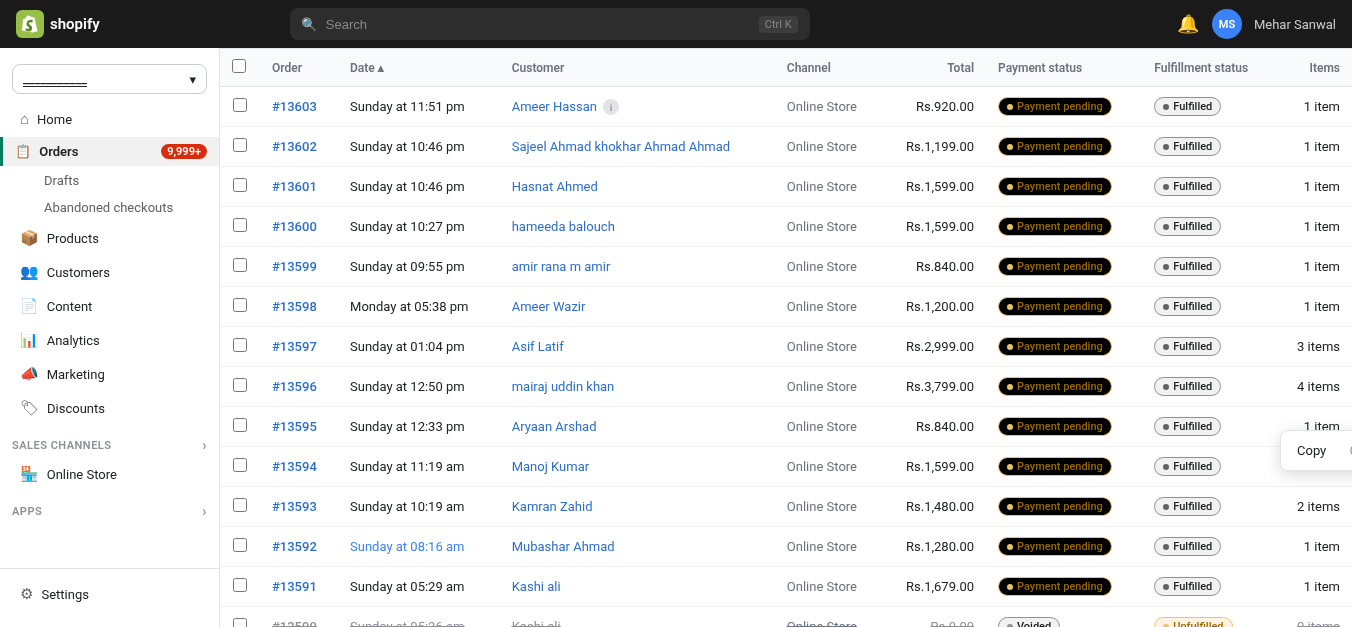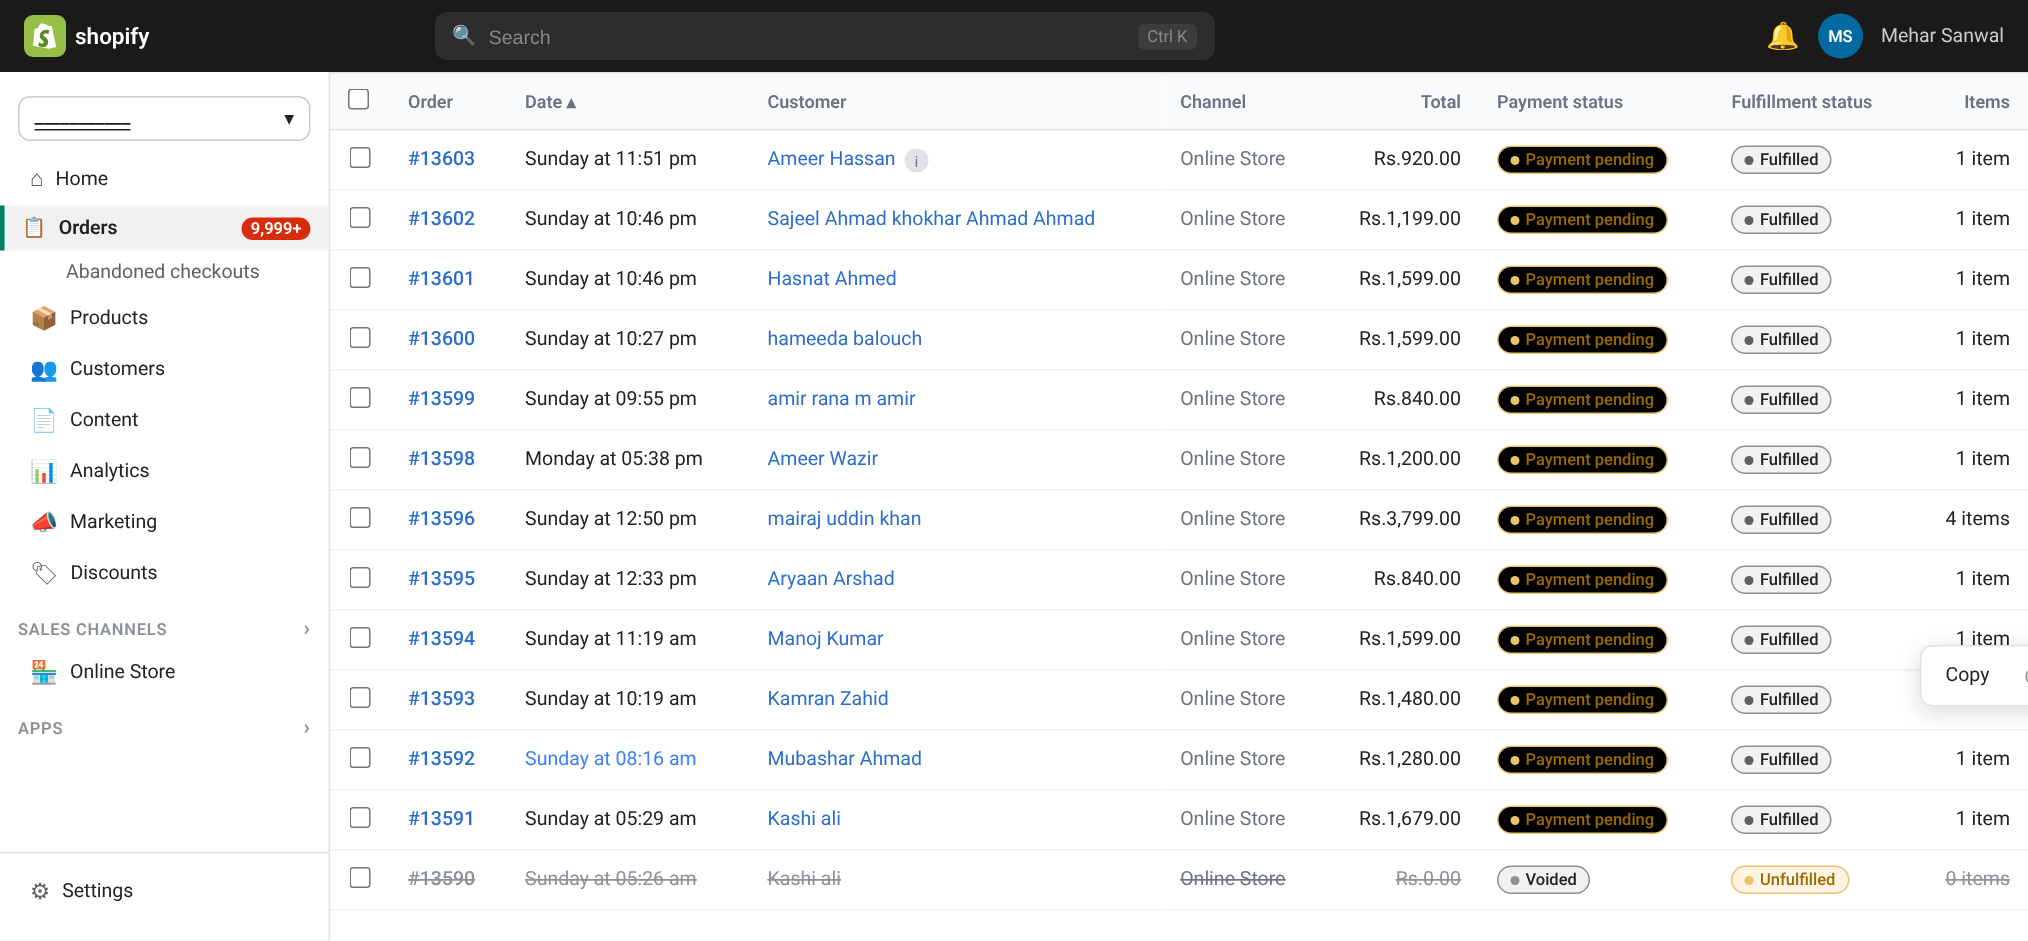--- a/index.html
+++ b/index.html
@@ -65,21 +65,21 @@
       color: #ccc;
       font-size: 18px;
       cursor: pointer;
       background: none;
       border: none;
     }
     .avatar {
       width: 30px;
       height: 30px;
       border-radius: 50%;
-      background: #0369a1;
+      background: #3b82f6;
       display: flex;
       align-items: center;
       justify-content: center;
       color: #fff;
       font-size: 11px;
       font-weight: 600;
     }
     .user-name { color: #ccc; font-size: 13px; }
 
     
@@ -380,20 +380,23 @@
       <span class="icon">⌂</span>
       <span>Home</span>
     </div>
 
     <div class="sidebar-orders-item">
       <span class="icon" style="color:#008060;">📋</span>
       <span>Orders</span>
       <span class="badge">9,999+</span>
     </div>
 
+    <div class="sub-nav-item">
+      <span>Drafts</span>
+    </div>
     <div class="sub-nav-item">
       <span>Abandoned checkouts</span>
     </div>
 
     <div class="sidebar-nav-item">
       <span class="icon">📦</span>
       <span>Products</span>
     </div>
 
     <div class="sidebar-nav-item">
@@ -532,20 +535,31 @@
               <td style="color: rgb(32, 34, 35); text-decoration: none;">Monday at 05:38 pm</td>
               <td style="text-decoration: none; color: rgb(44, 110, 203);">Ameer Wazir</td>
               <td class="channel-text" style="text-decoration: none;">Online Store</td>
               <td style="text-align: right; text-decoration: none; color: rgb(32, 34, 35);">Rs.1,200.00</td>
               <td><span class="badge-payment-pending">Payment pending</span></td>
               <td><span class="badge-fulfilled">Fulfilled</span></td>
               <td style="text-align: right; text-decoration: none; color: rgb(32, 34, 35);">1 item</td>
             </tr>
             <tr>
               <td class="checkbox-cell"><input type="checkbox" style=""></td>
+              <td><span class="order-number">#13597</span></td>
+              <td style="color: rgb(32, 34, 35); text-decoration: none;">Sunday at 01:04 pm</td>
+              <td style="text-decoration: none; color: rgb(44, 110, 203);">Asif Latif</td>
+              <td class="channel-text" style="text-decoration: none;">Online Store</td>
+              <td style="text-align: right; text-decoration: none; color: rgb(32, 34, 35);">Rs.2,999.00</td>
+              <td><span class="badge-payment-pending">Payment pending</span></td>
+              <td><span class="badge-fulfilled">Fulfilled</span></td>
+              <td style="text-align: right; text-decoration: none; color: rgb(32, 34, 35);">3 items</td>
+            </tr>
+            <tr>
+              <td class="checkbox-cell"><input type="checkbox" style=""></td>
               <td><span class="order-number">#13596</span></td>
               <td style="color: rgb(32, 34, 35); text-decoration: none;">Sunday at 12:50 pm</td>
               <td style="text-decoration: none; color: rgb(44, 110, 203);">mairaj uddin khan</td>
               <td class="channel-text" style="text-decoration: none;">Online Store</td>
               <td style="text-align: right; text-decoration: none; color: rgb(32, 34, 35);">Rs.3,799.00</td>
               <td><span class="badge-payment-pending">Payment pending</span></td>
               <td><span class="badge-fulfilled">Fulfilled</span></td>
               <td style="text-align: right; text-decoration: none; color: rgb(32, 34, 35);">4 items</td>
             </tr>
             <tr>

